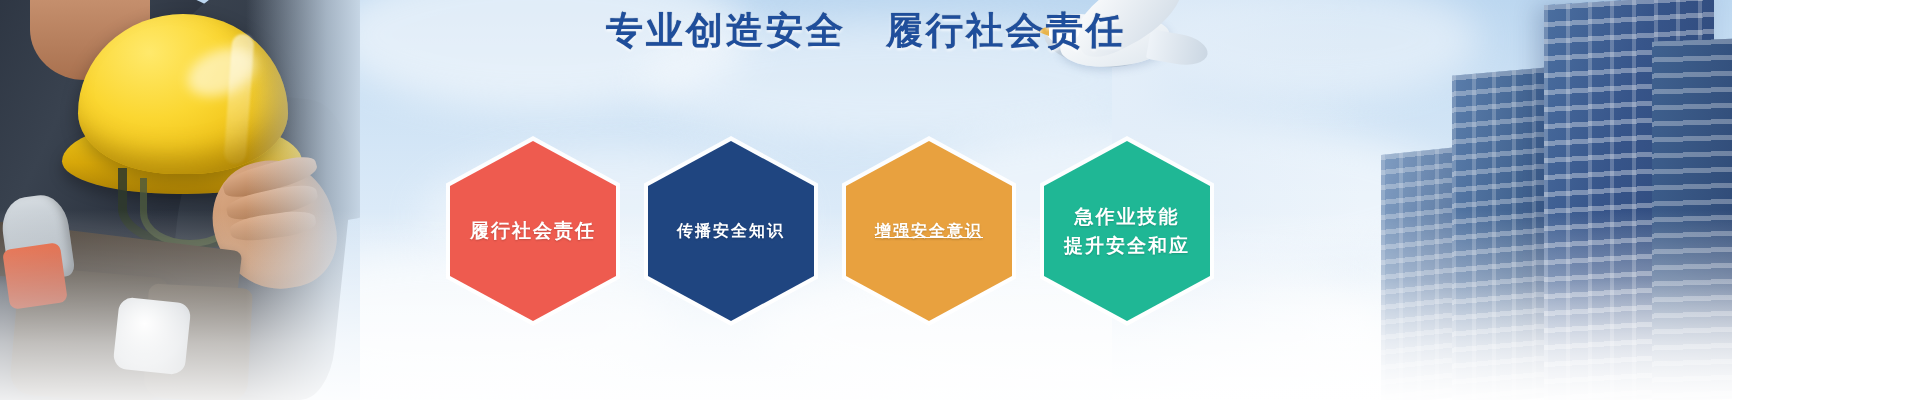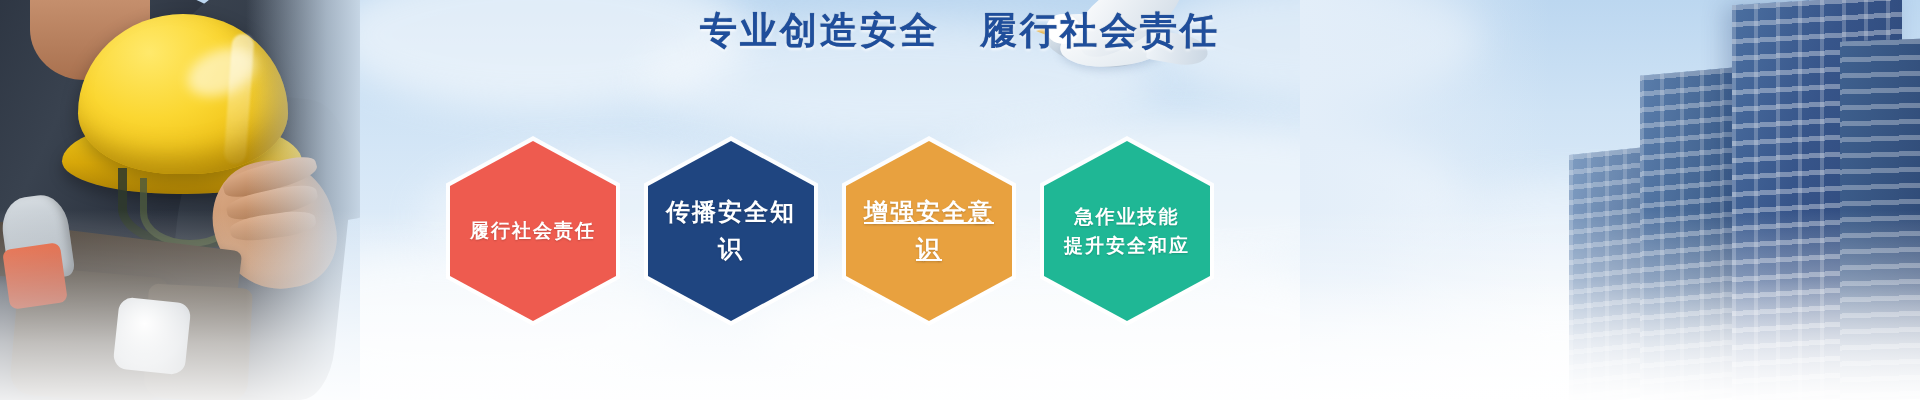--- a/index.html
+++ b/index.html
@@ -1,21 +1,21 @@
 <!DOCTYPE html>
 <html><head>
 <meta charset="utf-8">
 <style>
   html,body{margin:0;padding:0;}
   body{
     width:1920px;height:400px;overflow:hidden;
     font-family:"Liberation Sans","DejaVu Sans",sans-serif;
   }
   .banner{
-    position:relative;width:1920px;height:400px;overflow:hidden;
+    position:relative;width:1732px;height:400px;overflow:hidden;
     background:linear-gradient(180deg,#bcd7f0 0%,#cfe3f5 28%,#dbeaf8 52%,#e9f2fa 74%,#f3f8fc 100%);
   }
   
   .cloud{position:absolute;border-radius:50%;background:#ffffff;filter:blur(18px);pointer-events:none;}
   .c1{left:330px;top:-40px;width:420px;height:150px;opacity:.55;}
   .c2{left:640px;top:20px;width:520px;height:120px;opacity:.40;}
   .c3{left:900px;top:120px;width:560px;height:150px;opacity:.50;}
   .c4{left:420px;top:150px;width:380px;height:130px;opacity:.38;}
   .c5{left:1150px;top:-20px;width:330px;height:120px;opacity:.45;}
   .c6{left:760px;top:250px;width:620px;height:160px;opacity:.55;}
@@ -163,21 +163,21 @@
   }
   .hex-outer{
     position:relative;width:174px;height:190px;
     display:flex;align-items:center;justify-content:center;
     clip-path:polygon(50% 0%,100% 25%,100% 75%,50% 100%,0% 75%,0% 25%);
     -webkit-clip-path:polygon(50% 0%,100% 25%,100% 75%,50% 100%,0% 75%,0% 25%);
     background:rgba(255,255,255,.92);
   }
   .hex-label{
     font-family:"DejaVu Sans","Liberation Sans",sans-serif;
-    font-size:24px;font-weight:bold;color:#ffffff;
+    font-size:16px;font-weight:bold;color:#ffffff;
     line-height:1.55;letter-spacing:2px;text-align:center;
     text-shadow:0 1px 2px rgba(0,0,0,.18);
     padding:0 6px;
   }
   .hex-label.small{font-size:19px;}
 </style>
 </head>
 <body>
 
 <div class="banner">

